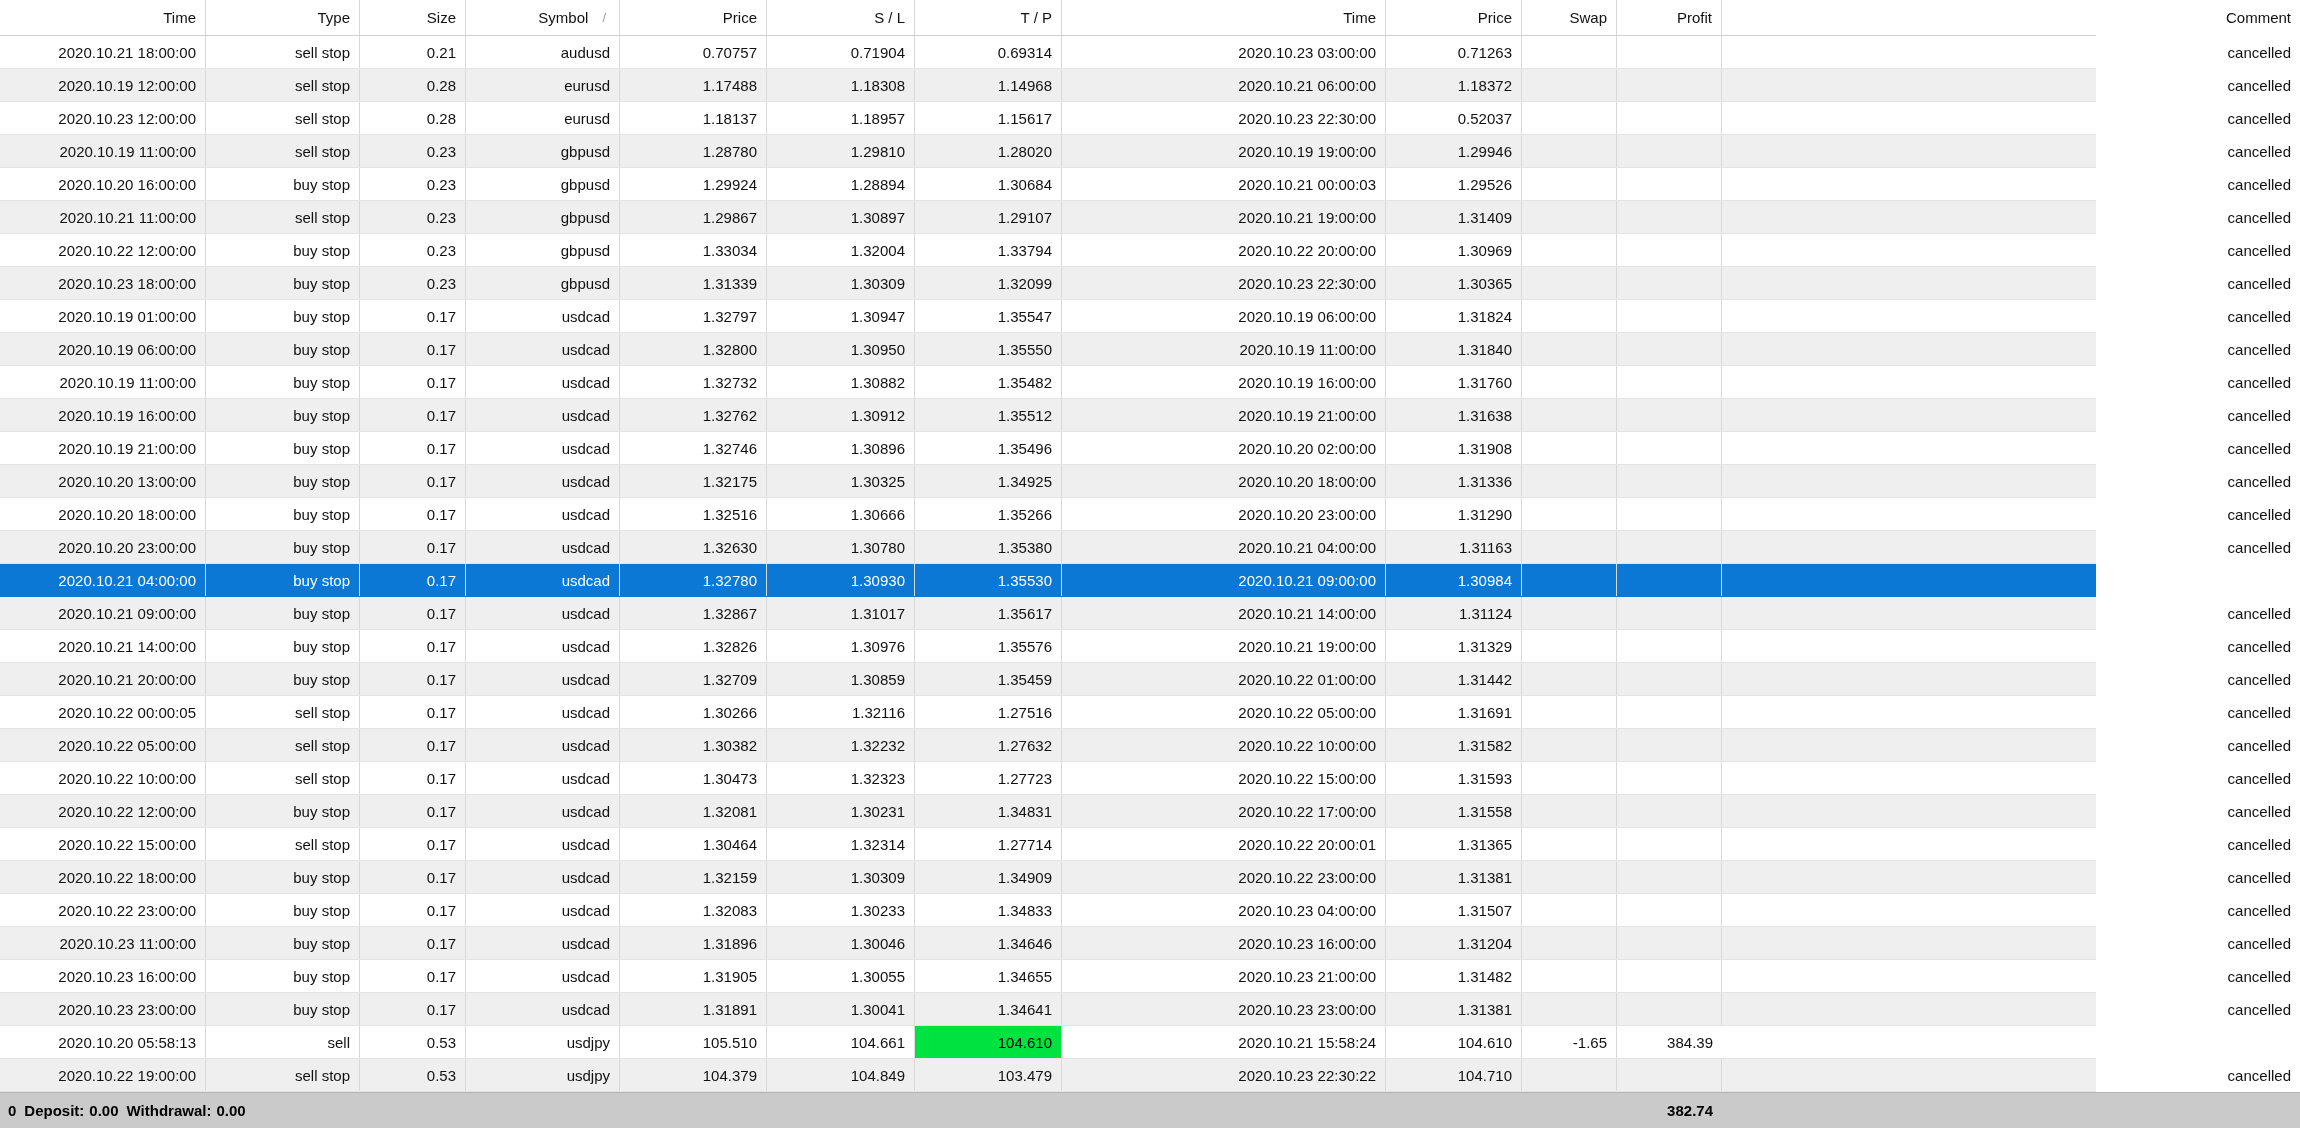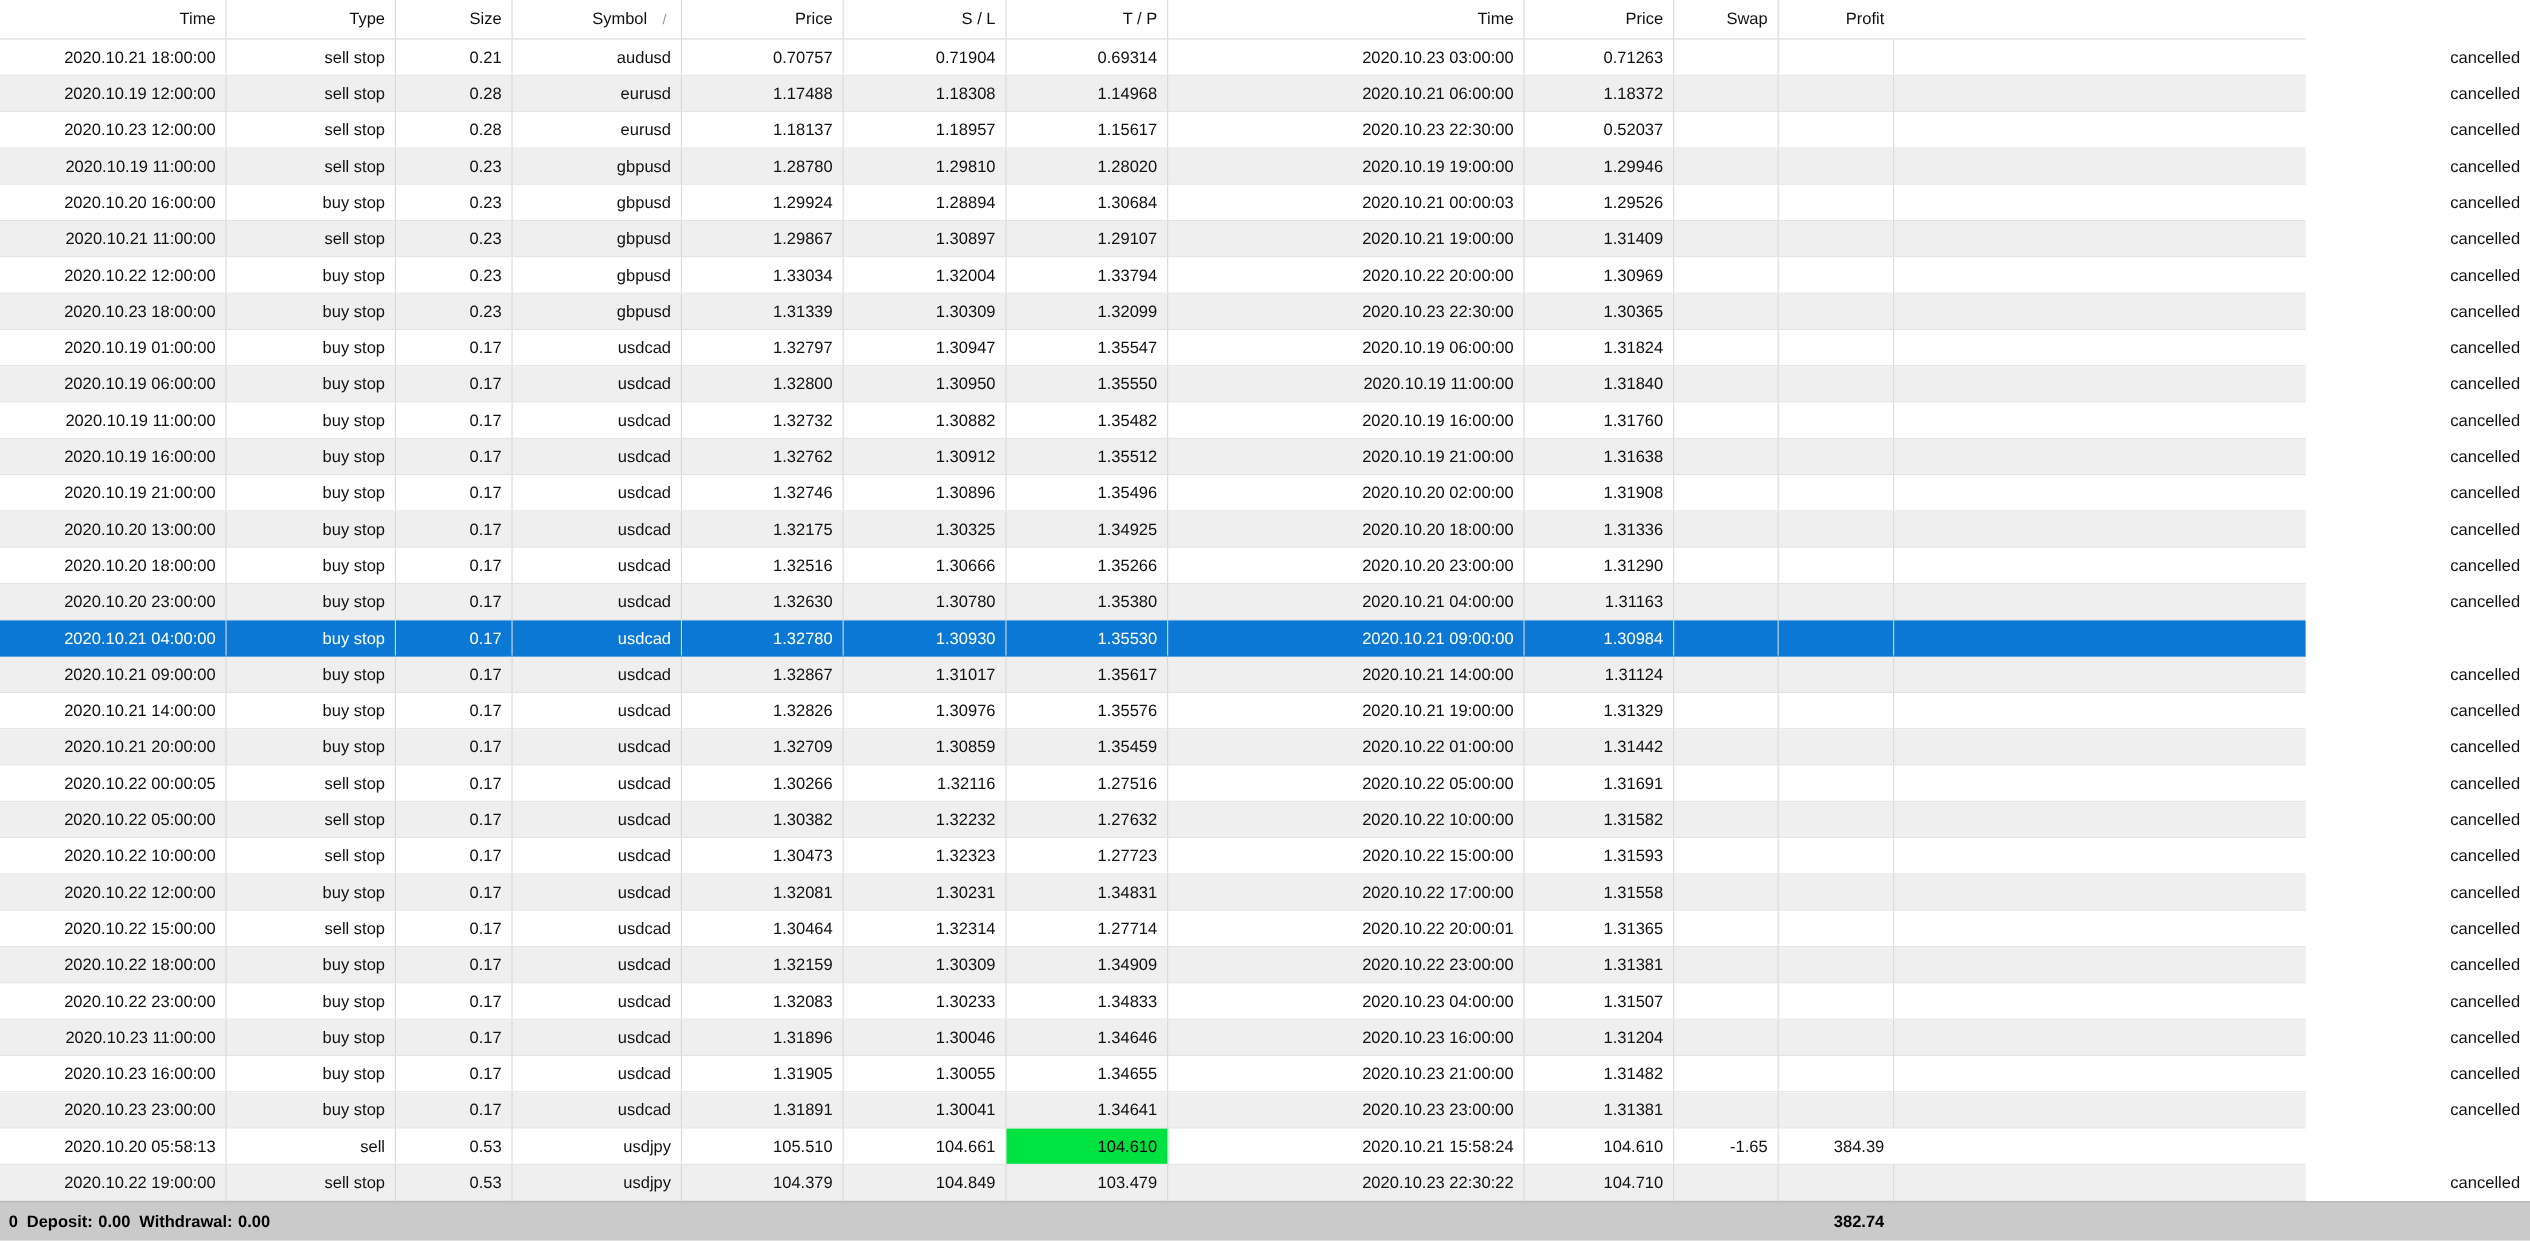--- a/index.html
+++ b/index.html
@@ -86,20 +86,23 @@
         <span>Time</span>
       </div>
       <div class="header-cell">
         <span>Price</span>
       </div>
       <div class="header-cell">
         <span>Swap</span>
       </div>
       <div class="header-cell">
         <span>Profit</span>
+      </div>
+      <div class="header-cell">
+        <span>Comment</span>
       </div>
     </div>
   <div id="rows-container">
       <div class="grid-row data-row">
         <div class="cell">2020.10.21 18:00:00</div>
         <div class="cell">sell stop</div>
         <div class="cell">0.21</div>
         <div class="cell">audusd</div>
         <div class="cell">0.70757</div>
         <div class="cell">0.71904</div>

